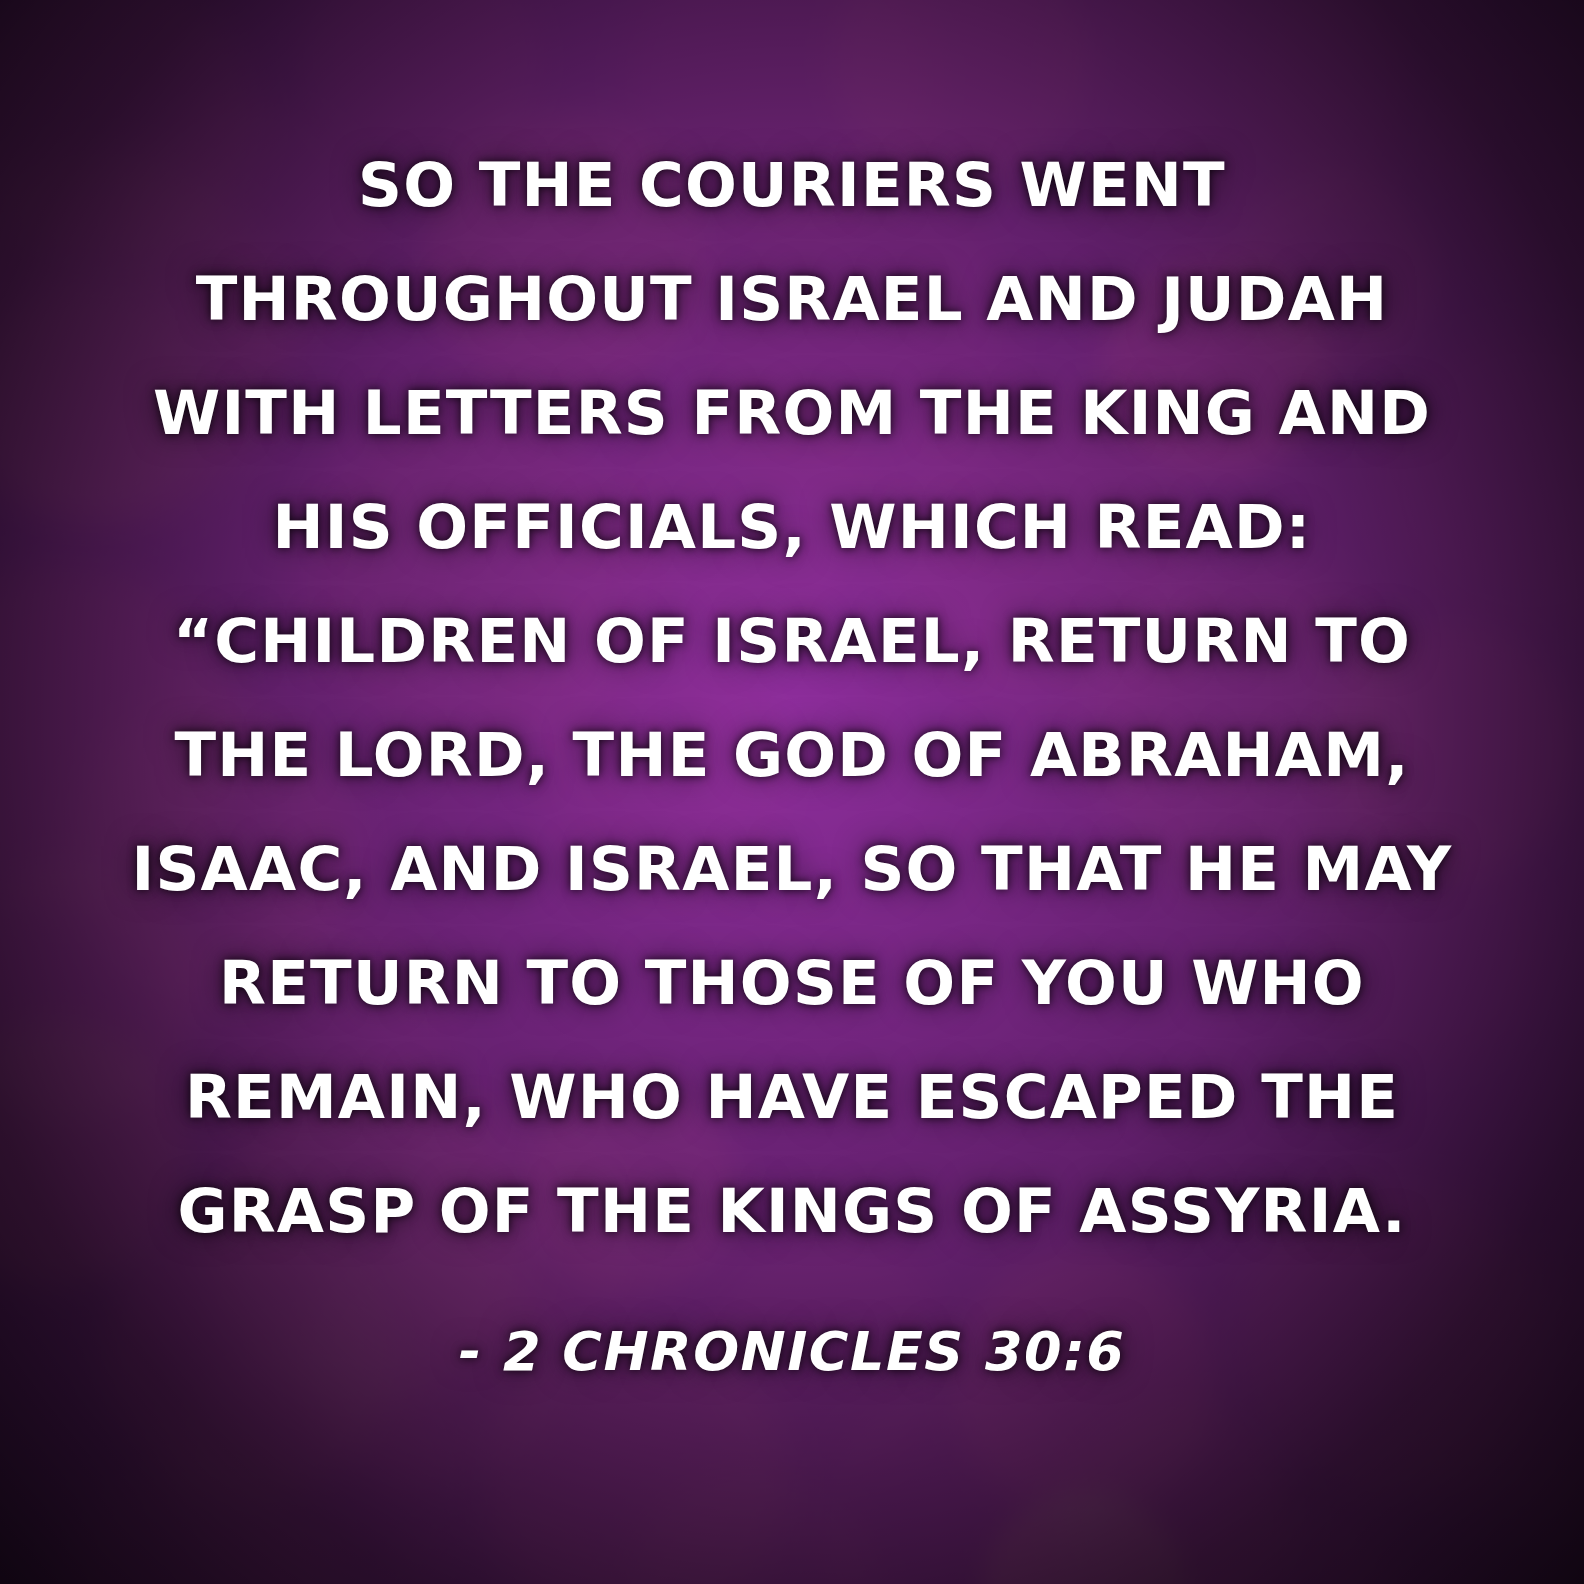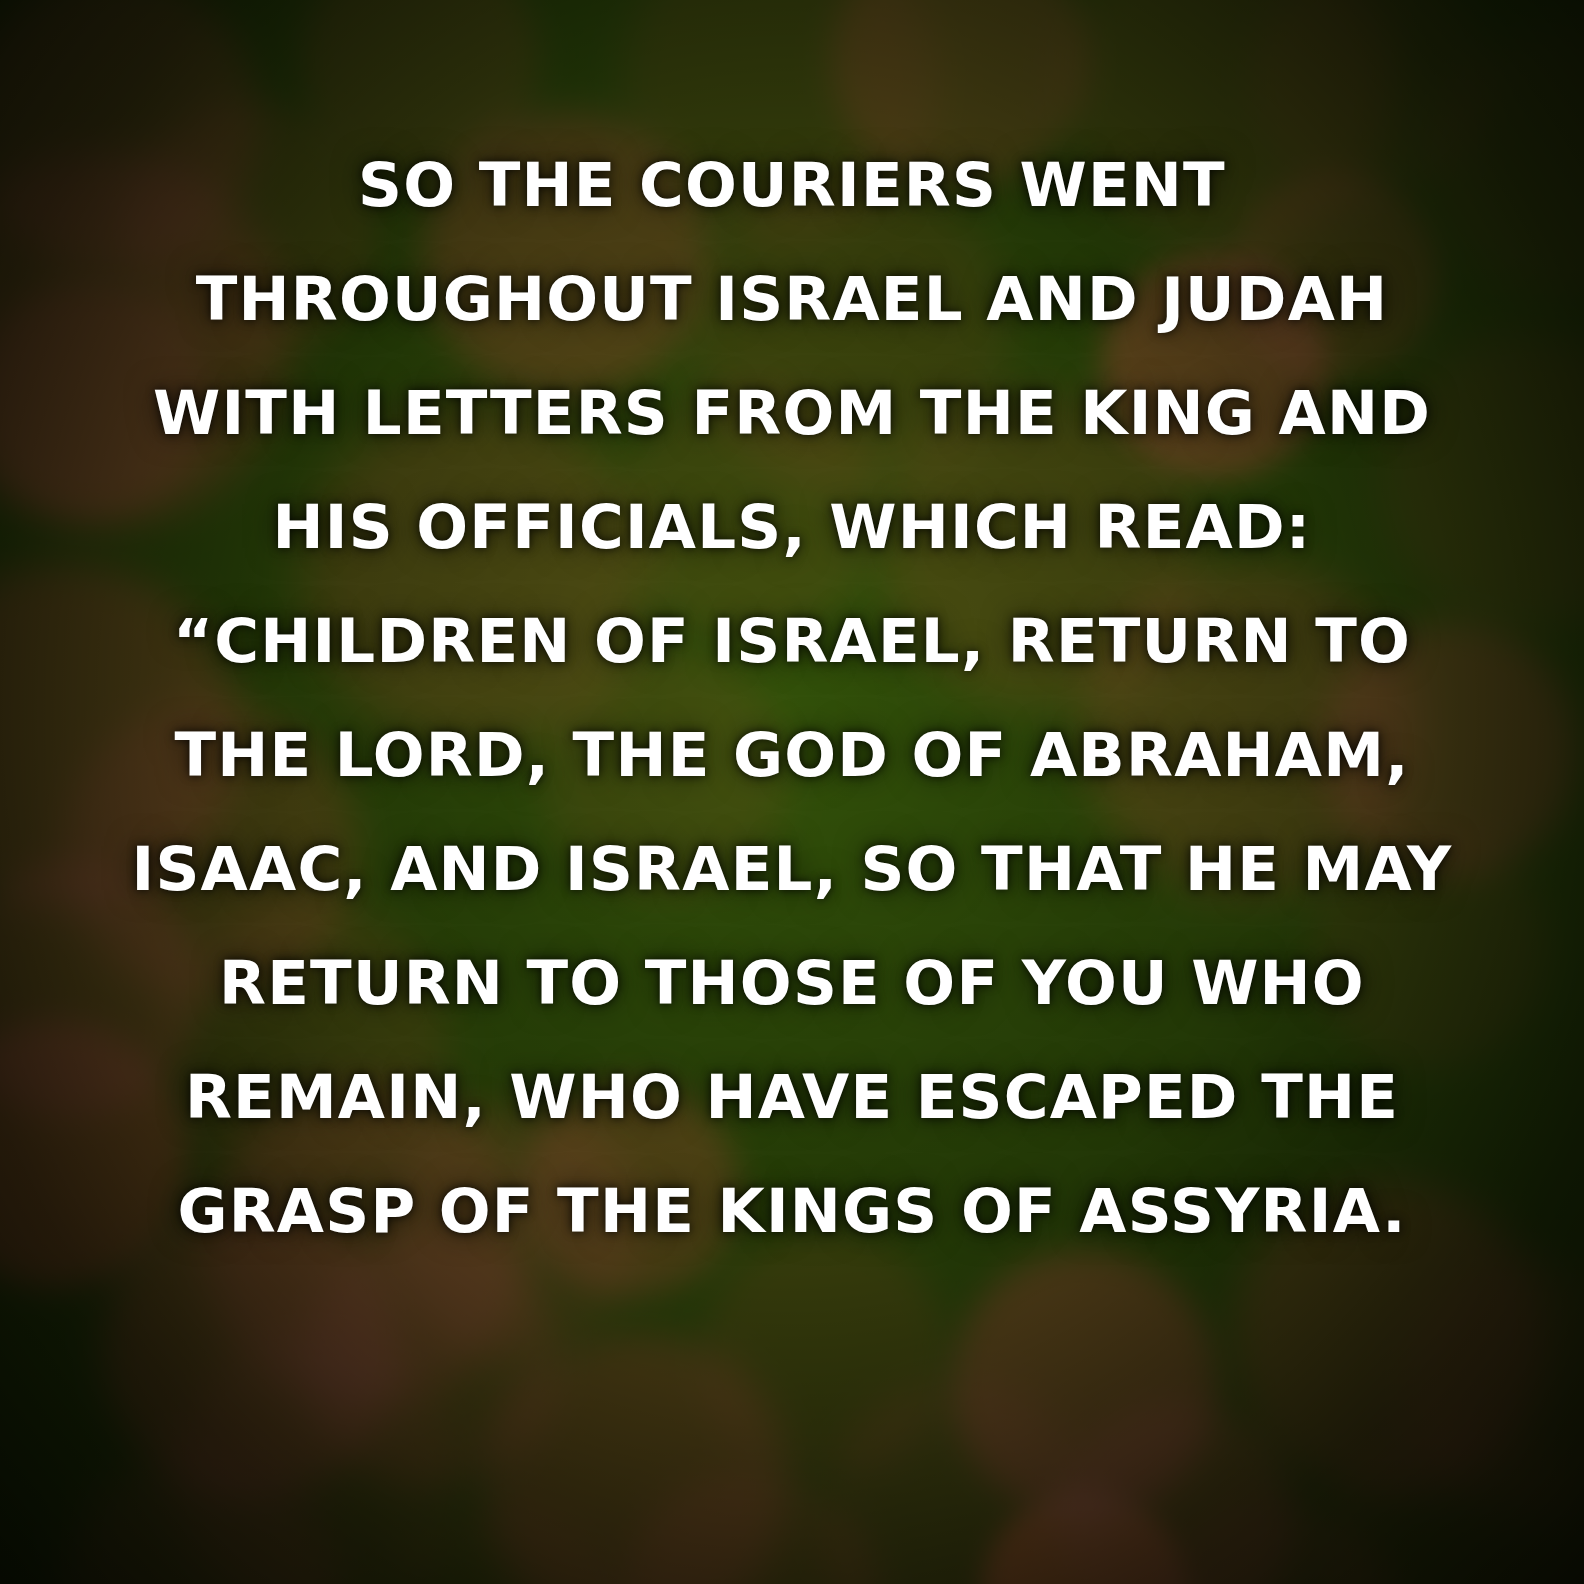--- a/index.html
+++ b/index.html
@@ -11,21 +11,21 @@
     width: 1584px;
     height: 1584px;
     overflow: hidden;
     font-family: "Liberation Sans", sans-serif;
   }
 
   #scene {
     position: relative;
     width: 1584px;
     height: 1584px;
-    background: #4d7c0f;
+    background: #d946ef;
     overflow: hidden;
   }
 
   
   #bokeh-layer {
     position: absolute;
     inset: 0;
     overflow: hidden;
   }
   .bokeh {
@@ -128,15 +128,16 @@
       <div class="bokeh" style="left: 60px; top: 1450px; width: 280px; height: 280px; background: radial-gradient(circle, rgb(125, 13, 30) 0%, rgb(125, 13, 30) 62%, rgba(0, 0, 0, 0) 100%); opacity: 0.6; filter: blur(20px);"></div>
       <div class="bokeh" style="left: 620px; top: 1470px; width: 260px; height: 260px; background: radial-gradient(circle, rgb(146, 16, 31) 0%, rgb(146, 16, 31) 62%, rgba(0, 0, 0, 0) 100%); opacity: 0.6; filter: blur(18px);"></div>
       <div class="bokeh" style="left: 980px; top: 1490px; width: 210px; height: 210px; background: radial-gradient(circle, rgb(239, 42, 42) 0%, rgb(239, 42, 42) 62%, rgba(0, 0, 0, 0) 100%); opacity: 0.9; filter: blur(12px);"></div>
       <div class="bokeh" style="left: 1160px; top: 1500px; width: 240px; height: 240px; background: radial-gradient(circle, rgb(110, 10, 26) 0%, rgb(110, 10, 26) 62%, rgba(0, 0, 0, 0) 100%); opacity: 0.6; filter: blur(18px);"></div>
       <div class="bokeh" style="left: 390px; top: 1500px; width: 230px; height: 230px; background: radial-gradient(circle, rgb(90, 8, 18) 0%, rgb(90, 8, 18) 62%, rgba(0, 0, 0, 0) 100%); opacity: 0.55; filter: blur(18px);"></div>
     </div>
   <div id="vignette"></div>
 
   <div id="verse-block">
     <p id="verse-text">So the couriers went throughout Israel and Judah with letters from the king and his officials, which read: “Children of Israel, return to the LORD, the God of Abraham, Isaac, and Israel, so that He may return to those of you who remain, who have escaped the grasp of the kings of Assyria.</p>
+    <p id="verse-reference">- 2 Chronicles 30:6</p>
   </div>
 
 </div>
 
 </body></html>

